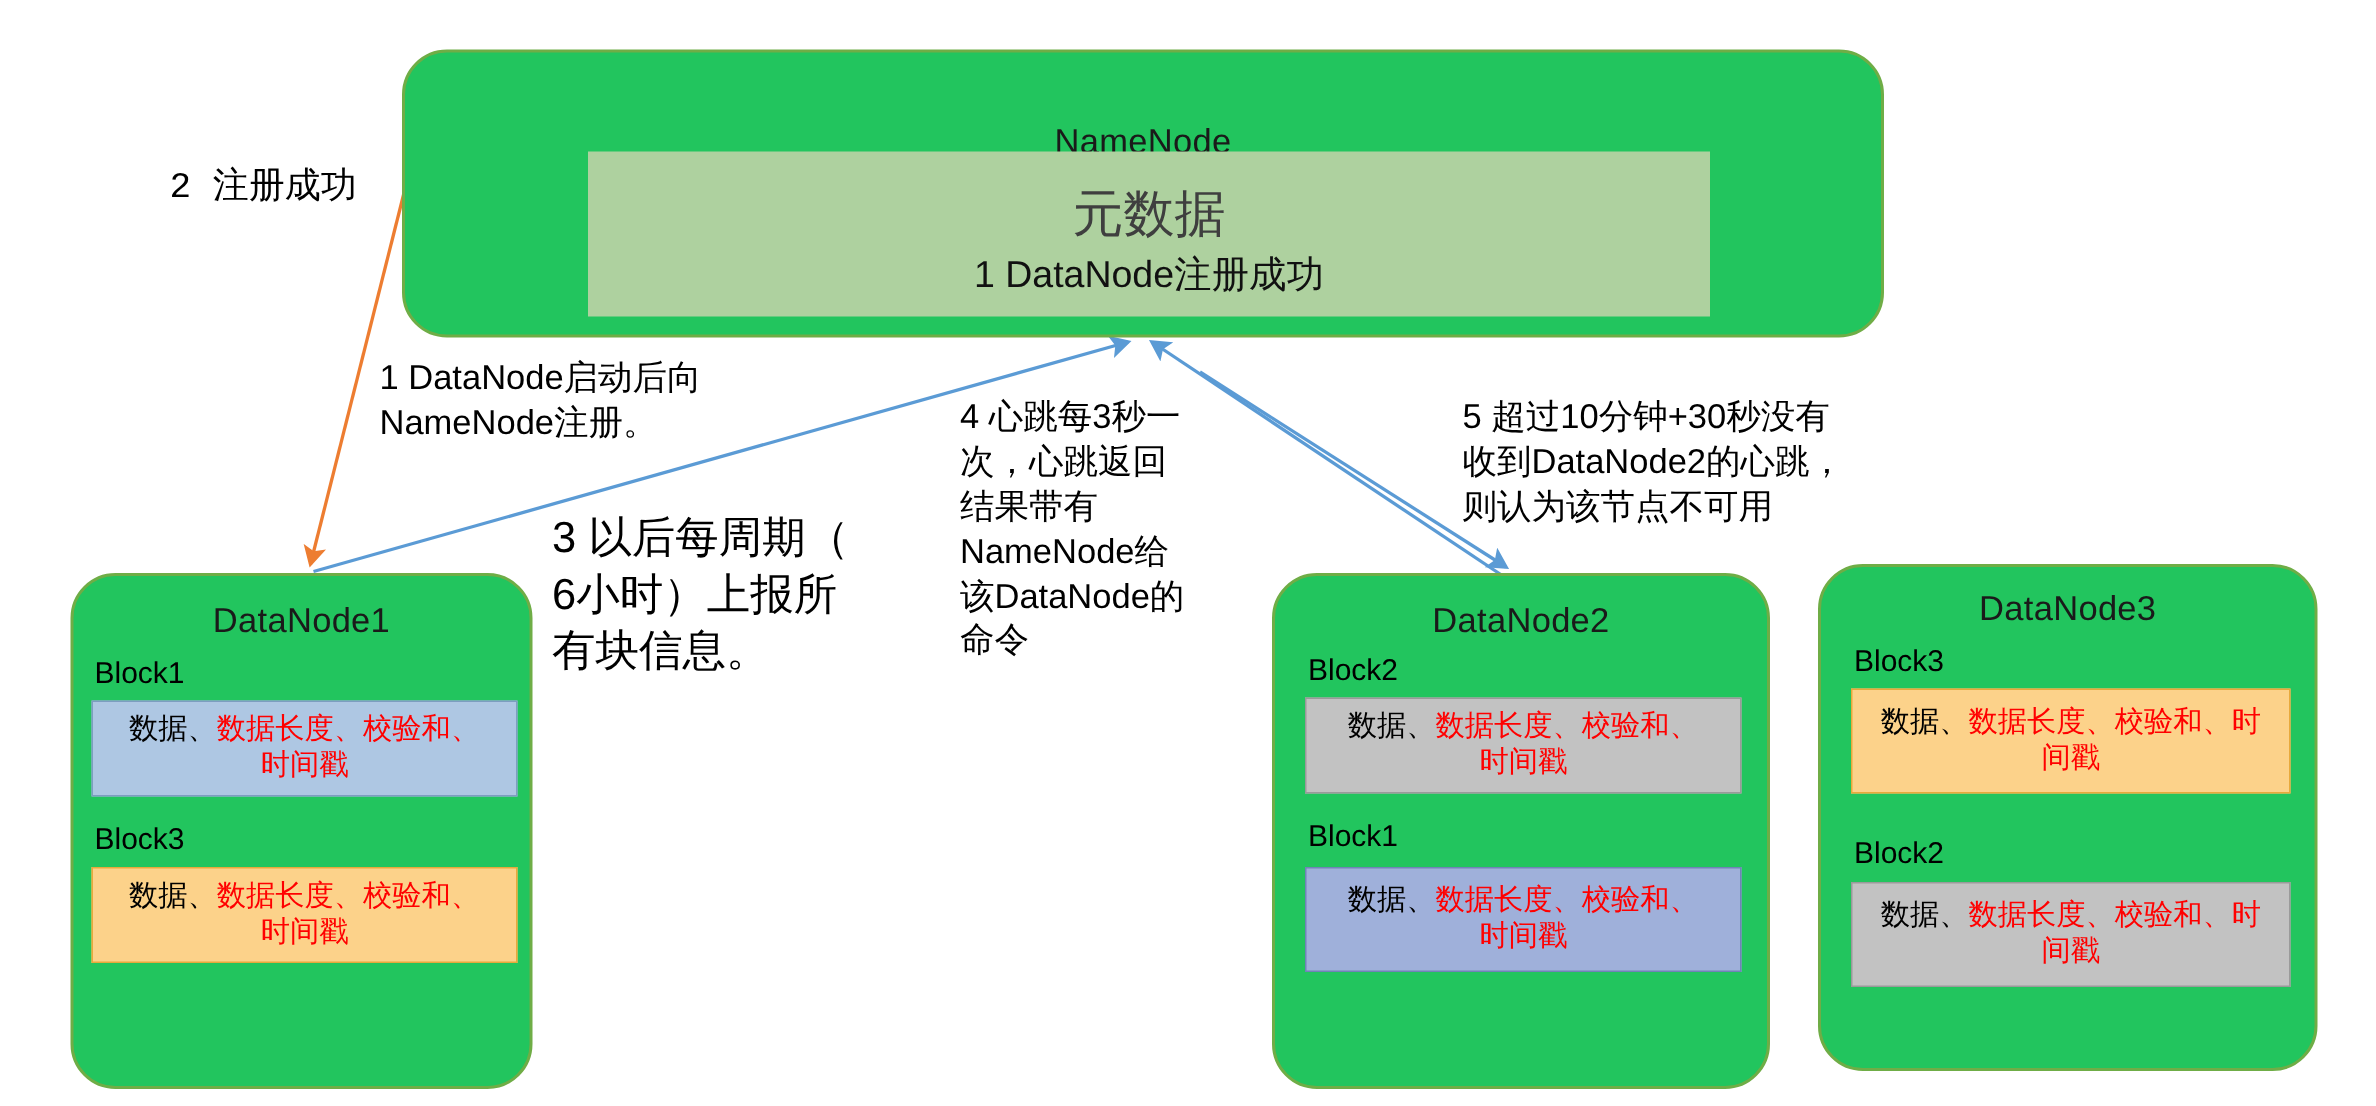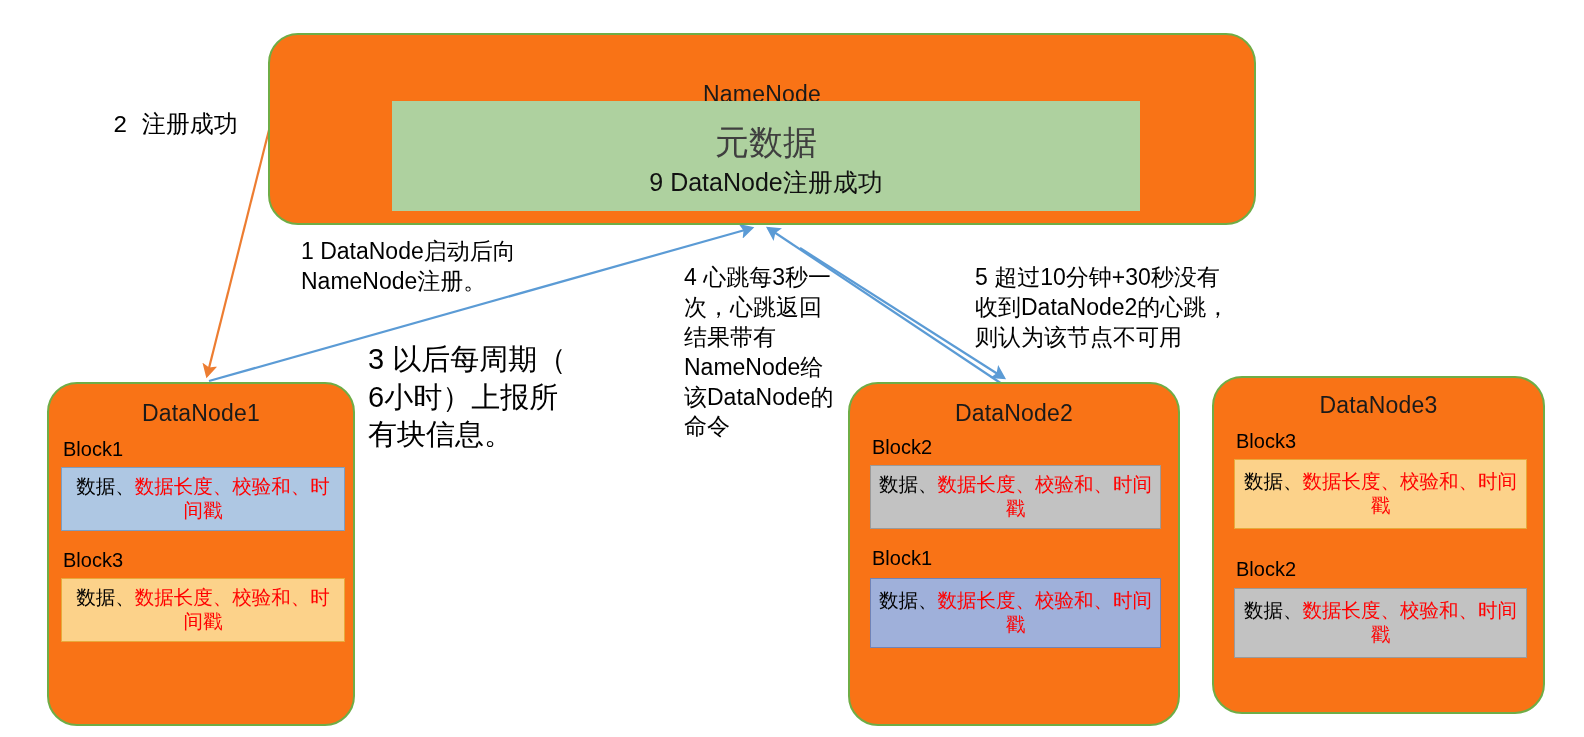--- a/index.html
+++ b/index.html
@@ -8,21 +8,21 @@
     font-family:"Liberation Sans","DejaVu Sans",sans-serif;
     color:#000000;
   }
   #stage{position:absolute;left:0;top:0;width:1584px;height:737px;}
 
   
   .node{
     position:absolute;
     border:2.5px solid #6fad46;
     border-radius:30px;
-    background:#f97316;
+    background:#22c55e;
     box-sizing:border-box;
   }
   .node-title{
     position:absolute;left:0;right:0;
     text-align:center;
     font-size:23px;
     color:#1a1a1a;
     letter-spacing:.2px;
     white-space:nowrap;
   }
@@ -49,21 +49,21 @@
   }
   .block-box{
     position:absolute;
     box-sizing:border-box;
     display:flex;
     align-items:center;
     justify-content:center;
     text-align:center;
     line-height:1.22;
     font-size:19.5px;
-    padding:4px 8px;
+    padding:4px 18px;
   }
   .block-box .bk{color:#000000;}
   .block-box .rd{color:#ff0000;}
 
   .fill-blue  {background:#aec7e3;border:1px solid #7d9dc0;}
   .fill-violet{background:#9fb0da;border:1px solid #7083b7;}
   .fill-amber {background:#fcd28a;border:1px solid #e8a93b;}
   .fill-grey  {background:#c2c2c2;border:1px solid #9a9a9a;}
 
   
@@ -99,34 +99,34 @@
     <line x1="1005" y1="386" x2="768" y2="228" stroke="#5b9bd5" stroke-width="2.2" marker-end="url(#headBlue)"></line>
 
     <line x1="800" y1="248" x2="1004" y2="378" stroke="#5b9bd5" stroke-width="2.2" marker-end="url(#headBlue)"></line>
   </svg>
 
   <div class="node" style="left:268px;top:33px;width:988px;height:192px;">
     <div class="node-title" style="top:46px;">NameNode</div>
 
     <div class="meta-panel" style="left:122px;top:66px;width:748px;height:110px;">
       <div class="meta-line l1" style="top:19px;">元数据</div>
-      <div class="meta-line l2" style="top:65px;">9 DataNode注册成功</div>
+      <div class="meta-line l2" style="top:65px;">1 DataNode注册成功</div>
     </div>
   </div>
 
   <div class="ann serifmix" style="left:113px;top:110px;font-size:24px;">2 注册成功</div>
 
-  <div class="ann" style="left:253px;top:237px;font-size:23px;margin-left:48px;">1 DataNode启动后向
+  <div class="ann" style="left:253px;top:237px;font-size:23px;">1 DataNode启动后向
 NameNode注册。</div>
 
   <div class="ann" style="left:368px;top:341px;font-size:29px;">3 以后每周期（
 6小时）上报所
 有块信息。</div>
 
-  <div class="ann" style="left:640px;top:263px;font-size:23px;margin-left:44px;">4 心跳每3秒一
+  <div class="ann" style="left:640px;top:263px;font-size:23px;">4 心跳每3秒一
 次，心跳返回
 结果带有
 NameNode给
 该DataNode的
 命令</div>
 
   <div class="ann" style="left:975px;top:263px;font-size:23px;">5 超过10分钟+30秒没有
 收到DataNode2的心跳，
 则认为该节点不可用</div>
 

